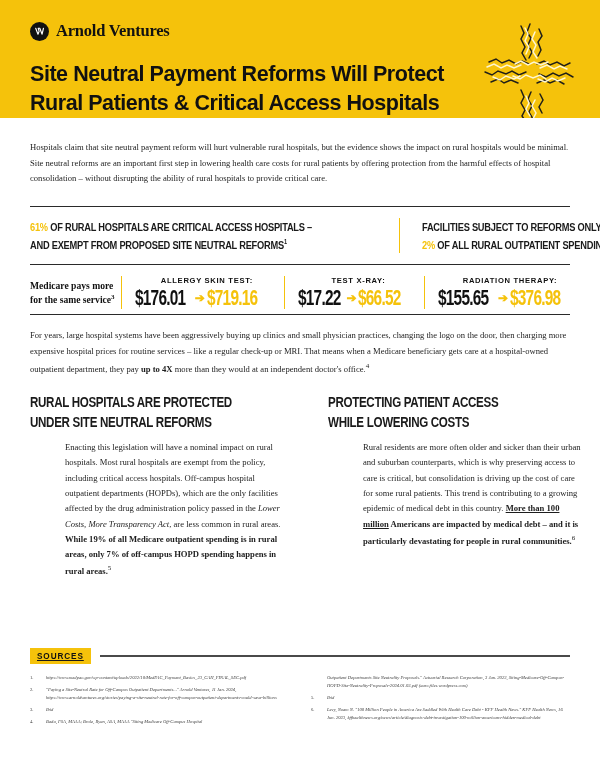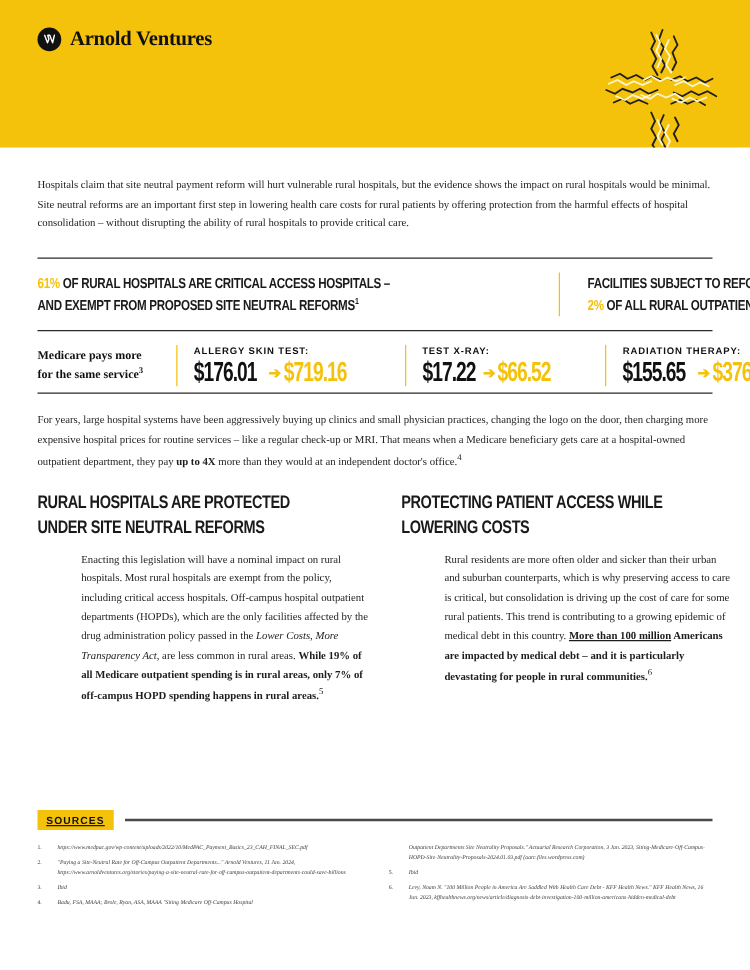--- a/index.html
+++ b/index.html
@@ -63,21 +63,20 @@
   }
 
   
   .stat-band {
     margin: 19px 30px 0 30px;
     border-top: 1.6px solid #2a2a2a;
     border-bottom: 1.6px solid #2a2a2a;
     display: flex;
     align-items: stretch;
     padding: 11px 0 11px 0;
-    gap: 48px;
   }
   .stat-cell { flex: 1; padding-right: 16px; }
   .stat-cell.second { padding-left: 22px; padding-right: 0; border-left: 1.4px solid #F5C20B; }
   .stat-line {
     font-family: "Liberation Sans", sans-serif;
     font-weight: 700;
     font-size: 11.6px;
     line-height: 1.52;
     letter-spacing: -0.3px;
     color: #1a1a1a;
@@ -110,21 +109,22 @@
     font-size: 9.6px;
     line-height: 1.42;
     width: 86px;
     flex: none;
     color: #111;
   }
   .price-item {
     flex: 1;
     border-left: 1.5px solid #F5C20B;
     padding-left: 13px;
-    margin-left: 25px;
+    margin-left: 5px;
+    text-align: center;
   }
   .price-item-name {
     font-family: "Liberation Sans", sans-serif;
     font-weight: 700;
     font-size: 7.6px;
     letter-spacing: 0.7px;
     color: #111;
     margin-bottom: 1px;
   }
   .price-values { display: flex; align-items: center; gap: 2px; }
@@ -154,21 +154,21 @@
     padding: 13px 30px 0 30px;
     font-size: 8.6px;
     line-height: 1.82;
     color: #1d1d1d;
   }
   .mid-para b { font-weight: 700; }
 
   
   .cols {
     display: flex;
-    gap: 25px;
+    gap: 40px;
     padding: 15px 14px 0 30px;
   }
   .col { flex: 1; }
   .col-head {
     font-family: "Liberation Sans", sans-serif;
     font-weight: 700;
     font-size: 14.5px;
     line-height: 1.38;
     letter-spacing: -0.4px;
     color: #1a1a1a;
@@ -230,20 +230,21 @@
   <div class="header">
     <div class="logo-row">
       <span class="logo-mark">
         <svg width="13" height="13" viewBox="0 0 24 24">
           <path d="M5 6 L9.2 17 L11.3 11.8 L9.6 6 L12.6 6 L16.8 17 L19.3 6" fill="none" stroke="#ffffff" stroke-width="2.1" stroke-linecap="round" stroke-linejoin="round"></path>
         </svg>
       </span>
       <span class="logo-text">Arnold Ventures</span>
     </div>
 
+    <div class="headline">Site Neutral Payment Reforms Will Protect Rural Patients &amp; Critical Access Hospitals</div>
 
     <svg class="deco" viewBox="0 0 105 108">
       <g fill="none" stroke-width="1.5" stroke-linecap="round">
         <g stroke="#1a1a1a">
           <path d="M44 6 l3 7 l-3 6 l4 8 l-3 6 l4 7"></path>
           <path d="M53 4 l-3 8 l4 6 l-3 7 l4 7 l-3 6"></path>
           <path d="M62 9 l3 7 l-4 6 l3 8 l-3 6"></path>
           <path d="M12 42 l7 -3 l6 4 l7 -3 l7 4 l6 -3 l7 3"></path>
           <path d="M8 52 l7 3 l6 -4 l8 3 l6 -3 l7 4 l7 -3"></path>
           <path d="M14 62 l7 -3 l6 4 l7 -3 l7 3"></path>

